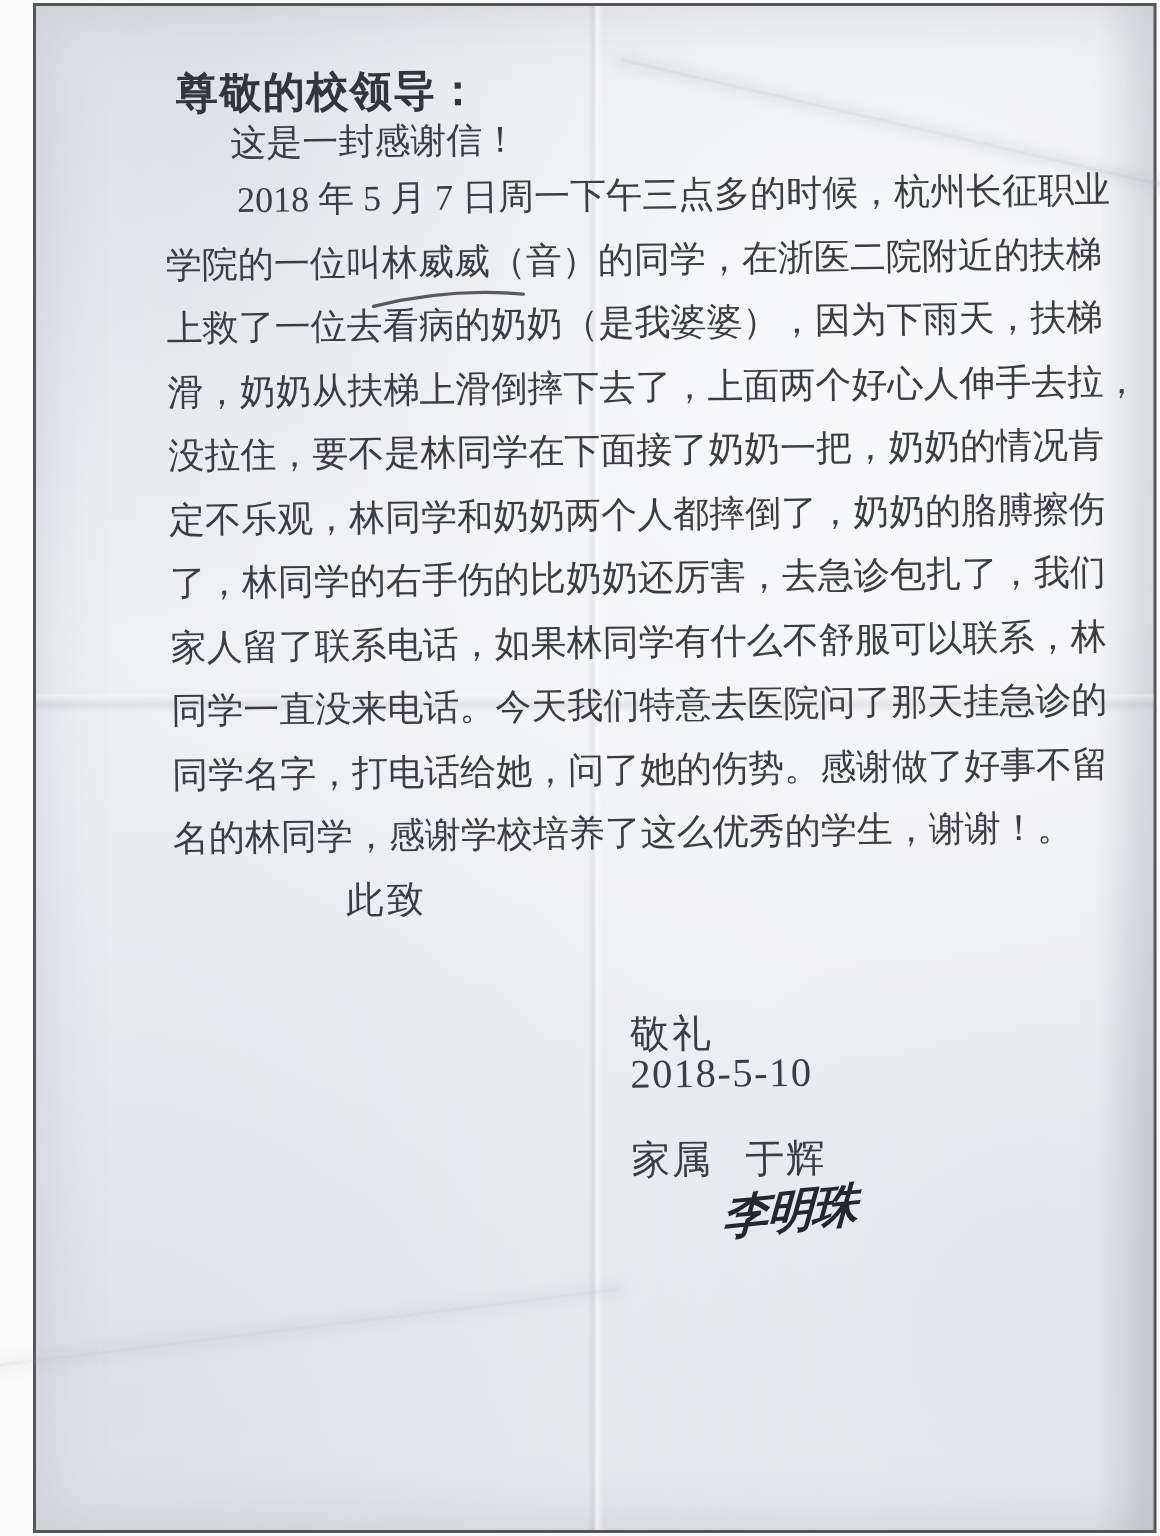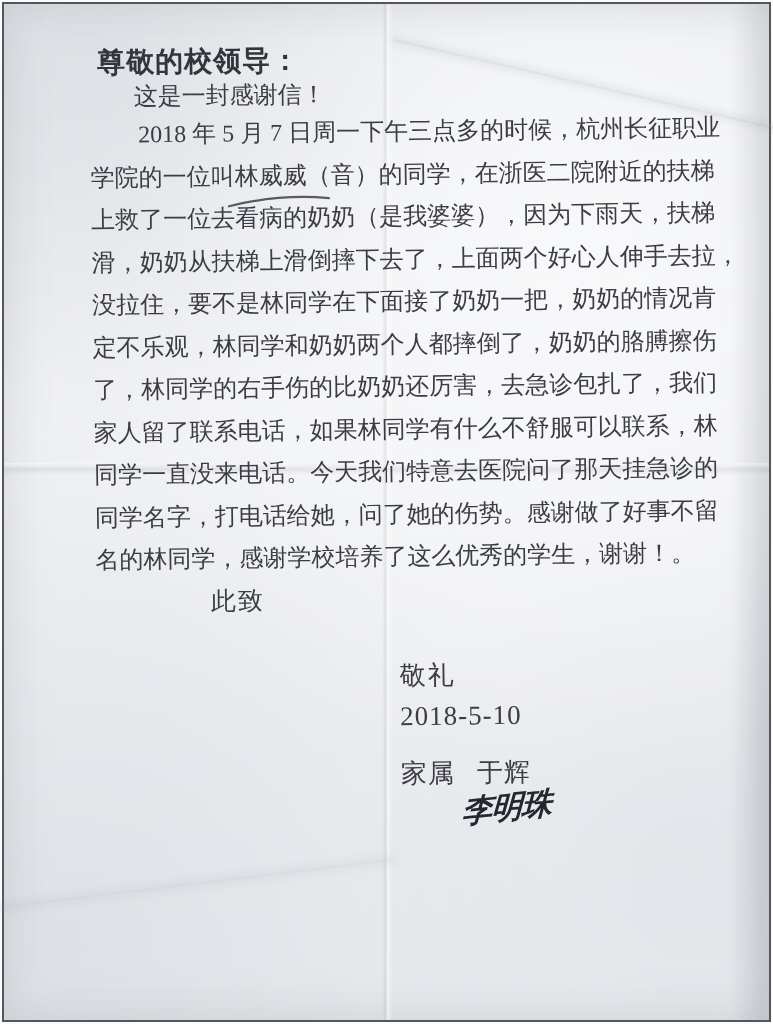--- a/index.html
+++ b/index.html
@@ -17,20 +17,21 @@
     position: absolute; inset: 2px;
     border: 2px solid #55565c;
     background:
       radial-gradient(130% 90% at 75% 22%, rgba(255,255,255,0.6), rgba(255,255,255,0) 60%),
       radial-gradient(120% 100% at 8% 92%, rgba(185,191,201,0.28), rgba(255,255,255,0) 55%),
       radial-gradient(90% 70% at 15% 8%, rgba(182,188,198,0.30), rgba(255,255,255,0) 50%),
       radial-gradient(80% 60% at 90% 85%, rgba(190,196,206,0.22), rgba(255,255,255,0) 55%),
       linear-gradient(90deg, rgba(0,0,0,0) 95%, rgba(128,133,143,0.22) 99%),
       linear-gradient(175deg, #e9ebee 0%, #f1f2f5 45%, #eaecef 100%);
     box-shadow: inset 0 0 46px rgba(138,143,153,0.28);
+    margin-left: 20px;
   }
   .crease { position: absolute; pointer-events: none; }
   .crease-v {
     left: calc(50% - 5px); top: 0; bottom: 0; width: 10px;
     background: linear-gradient(90deg, rgba(0,0,0,0) 0%, rgba(118,123,133,0.13) 35%, rgba(255,255,255,0.55) 58%, rgba(0,0,0,0) 100%);
   }
   .crease-h {
     left: 0; right: 0; top: 459px; height: 12px;
     background: linear-gradient(180deg, rgba(255,255,255,0.4) 0%, rgba(125,130,140,0.14) 55%, rgba(0,0,0,0) 100%);
   }
@@ -61,31 +62,31 @@
   .opening {
     height: 32px; line-height: 30px;
     font-size: 24px; padding-left: 44px;
   }
   .body-line {
     line-height: 42.5px; height: 42.5px;
     font-size: 24px; white-space: nowrap;
     letter-spacing: 0px;
   }
   .body-line.indent { padding-left: 48px; }
-  .name-wrap { position: relative; display: inline-block; font-family: Liberation Mono, monospace; }
+  .name-wrap { position: relative; display: inline-block; }
   .underline-svg {
     position: absolute; left: -8px; bottom: -10px;
     width: 104px; height: 16px; overflow: visible;
   }
   .cizhi {
     line-height: 42.5px; height: 42.5px;
     font-size: 25px; padding-left: 115px; letter-spacing: 2px;
   }
   .closing-item { position: absolute; white-space: nowrap; }
-  .jingli   { left: 303px; top: 618px; font-size: 26px; letter-spacing: 2px; }
+  .jingli   { left: 303px; top: 632px; font-size: 26px; letter-spacing: 2px; }
   .date     { left: 303px; top: 661px; font-size: 27px; letter-spacing: 1px; }
   .signer   { left: 303px; top: 716px; font-size: 26px; letter-spacing: 1px; }
   .signer-name { margin-left: 22px; font-family: Liberation Mono, monospace; }
   .signature {
     left: 363px; top: 748px;
     font-size: 31px; font-weight: 700; font-style: italic;
     color: #26262e; letter-spacing: -1px;
     transform: rotate(-5deg) skewX(-8deg);
   }
 </style>

